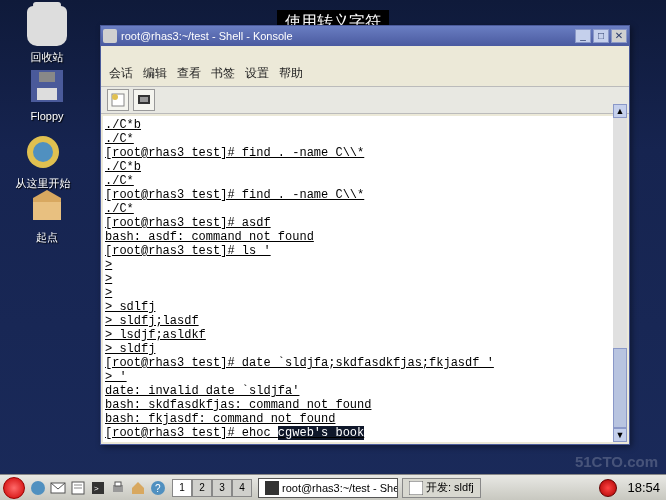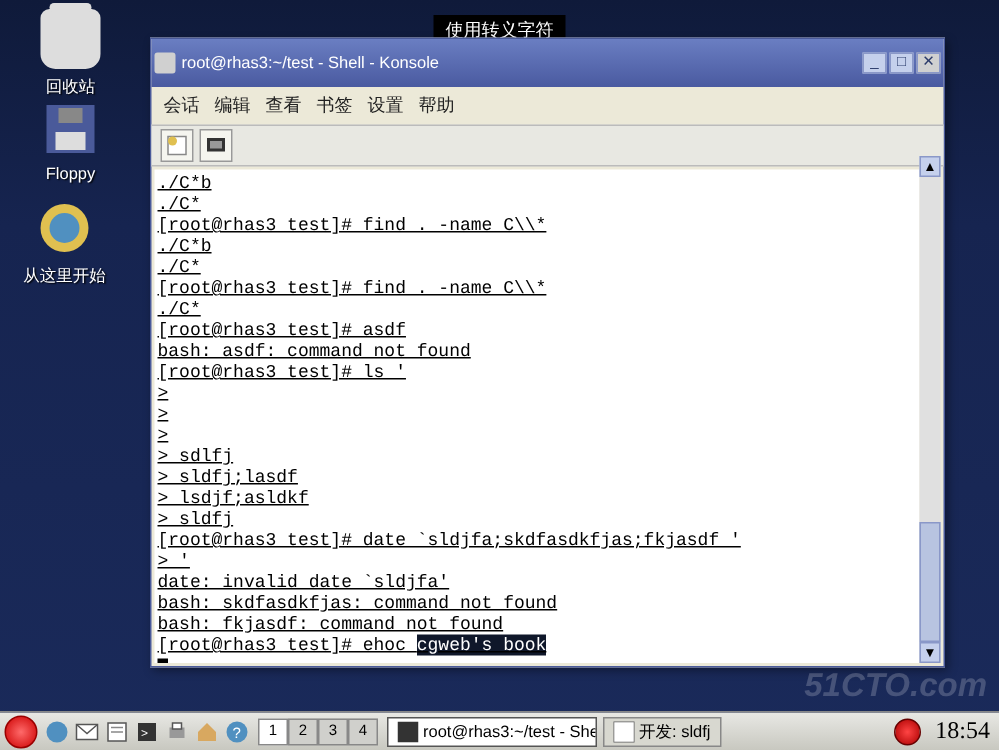--- a/index.html
+++ b/index.html
@@ -18,47 +18,47 @@
   .desktop-icon .label { color: #fff; font-size: 11px; text-shadow: 1px 1px 1px #000; }
   .trash { top: 6px; left: 12px; }
   .floppy { top: 66px; left: 12px; }
   .startHere { top: 132px; left: 8px; }
   .home { top: 186px; left: 12px; }
   .trash .icon-box { background: #ddd; border-radius: 6px 6px 10px 10px; position: relative; }
   .trash .icon-box::before { content:""; position:absolute; top:-4px; left:6px; width:28px; height:6px; background:#ddd; border-radius:3px; }
   svg { display: block; }
 
   
-  .caption { position: absolute; top: 10px; left: 50%; transform: translateX(-50%); background: #000; color: #fff; padding: 2px 8px; font-size: 12px; }
+  .caption { position: absolute; top: 10px; left: 50%; transform: translateX(-50%); background: #000; color: #fff; padding: 2px 8px; font-size: 16px; }
 
   
   .window {
     position: absolute;
     top: 25px; left: 100px;
     width: 530px; height: 420px;
     background: #ece9d8;
     border: 1px solid #4a5a9a;
     box-shadow: 2px 2px 6px rgba(0,0,0,0.4);
     display: flex; flex-direction: column;
   }
   .titlebar {
-    height: 32px;
+    height: 20px;
     background: linear-gradient(#6a7ec2, #4a5aa0);
     display: flex;
     align-items: center;
     color: #fff;
     font-size: 11px;
     padding: 0 2px;
   }
   .titlebar .win-icon { width: 14px; height: 14px; background: #d0d0d0; border-radius: 2px; margin-right: 4px; }
   .titlebar .title-text { flex: 1; }
   .title-btn { width: 16px; height: 14px; background: #c5d0ec; border: 1px solid #8a98c8; margin-left: 2px; font-size: 10px; line-height: 12px; text-align: center; color: #2a3a6a; cursor: pointer; }
   .title-btn.x { background: #d0d0d0; }
   .menubar { display: flex; gap: 10px; padding: 4px 8px; font-size: 12px; color: #222; }
-  .menubar span { cursor: pointer; }
+  .menubar span { cursor: pointer; margin-top: 15px; }
   .toolbar { height: 28px; background: #e8e8e2; border-top: 1px solid #bbb; border-bottom: 1px solid #bbb; display: flex; align-items: center; padding: 0 6px; gap: 4px; }
   .toolbar .tb-btn { width: 22px; height: 22px; border: 1px solid #999; background: #f5f5ef; display: flex; align-items: center; justify-content: center; cursor: pointer; }
 
   .terminal-body {
     flex: 1;
     background: #fff;
     margin: 2px 16px 2px 2px;
     overflow: hidden;
     font-family: "Courier New", monospace;
     font-size: 12px;
@@ -71,40 +71,40 @@
   }
   .hl { background: #0f172a; color: #fff; }
   .cursor { display: inline-block; width: 7px; height: 12px; background: #000; vertical-align: text-bottom; }
   .scrollbar { position: absolute; right: 2px; top: 78px; width: 14px; bottom: 2px; background: #e0e0e0; }
   .scrollbar .thumb { position: absolute; bottom: 14px; left: 0; width: 14px; height: 80px; background: #b8c4e0; border: 1px solid #8a98c8; }
   .scrollbar .arrow { position: absolute; left:0; width:14px; height:14px; background:#c5d0ec; border:1px solid #8a98c8; font-size:9px; text-align:center; line-height:12px; }
   .scrollbar .up { top:0; }
   .scrollbar .down { bottom:0; }
 
   
-  .watermark { position: absolute; right: 8px; bottom: 30px; color: rgba(255,255,255,0.2); font-size: 22px; font-style: italic; font-weight: bold; }
+  .watermark { position: absolute; right: 8px; bottom: 30px; color: rgba(255,255,255,0.2); font-size: 15px; font-weight: bold; }
 
   
   .taskbar {
     position: absolute; left: 0; bottom: 0; width: 666px; height: 26px;
     background: linear-gradient(#e8e8e4, #c8c8c0);
     border-top: 1px solid #888;
     display: flex; align-items: center;
     font-size: 11px;
   }
   .taskbar .start { width: 22px; height: 22px; background: radial-gradient(#ff6a6a,#cc0000); border-radius: 50%; margin: 0 3px; border: 1px solid #990000; }
   .taskbar .tray-icon { width: 18px; height: 18px; margin: 0 1px; display:flex;align-items:center;justify-content:center; }
   .pager { display: flex; margin: 0 4px; }
   .pager .pg { width: 20px; height: 18px; background: #d0d0cc; border: 1px solid #888; text-align: center; line-height: 16px; font-size: 10px; }
   .pager .pg.active { background: #fff; }
   .task-btn { display: flex; align-items: center; gap: 3px; padding: 1px 6px; margin: 0 2px; height: 20px; border: 1px solid #888; background: #d8d8d0; font-size: 11px; max-width: 140px; overflow: hidden; white-space: nowrap; cursor:pointer; }
   .task-btn-selected { background: #fff; border: 1px solid #555; }
   .task-icon { width: 14px; height: 14px; }
   .spacer { flex: 1; }
-  .clock { margin: 12px 6px; font-size: 16px; font-family: Liberation Serif, serif; }
+  .clock { margin: 12px 6px; font-size: 13px; }
   .rec-btn { width: 18px; height: 18px; background: radial-gradient(#ff4444,#aa0000); border-radius: 50%; margin: 0 4px; border: 1px solid #660000; }
 </style>
 </head>
 <body>
 
 <div class="desktop">
 
   <div class="desktop-icon trash">
     <div class="icon-box"></div>
     <div class="label">回收站</div>
@@ -120,20 +120,29 @@
     <div class="label">Floppy</div>
   </div>
   <div class="desktop-icon startHere">
     <div class="icon-box">
       <svg width="40" height="40">
           <circle cx="20" cy="20" r="16" fill="#e0c050"></circle>
           <circle cx="20" cy="20" r="10" fill="#5090c0"></circle>
         </svg>
     </div>
     <div class="label">从这里开始</div>
+  </div>
+  <div class="desktop-icon home">
+    <div class="icon-box">
+      <svg width="40" height="40">
+          <path d="M6 12 L20 4 L34 12 L34 34 L6 34 Z" fill="#d8a860"></path>
+          <rect x="6" y="16" width="28" height="18" fill="#e8c080"></rect>
+        </svg>
+    </div>
+    <div class="label">起点</div>
   </div>
 
   <div class="caption">使用转义字符</div>
 
   <div class="window">
     <div class="titlebar">
       <div class="win-icon"></div>
       <div class="title-text">root@rhas3:~/test - Shell - Konsole</div>
       <div class="title-btn">_</div>
       <div class="title-btn">□</div>

